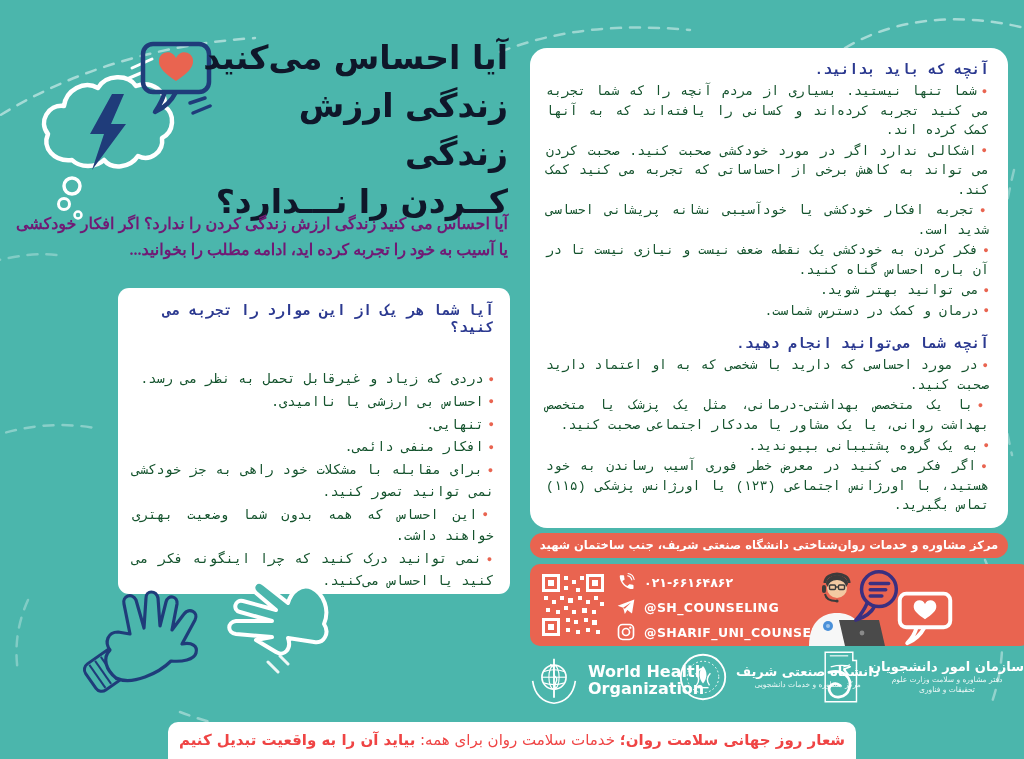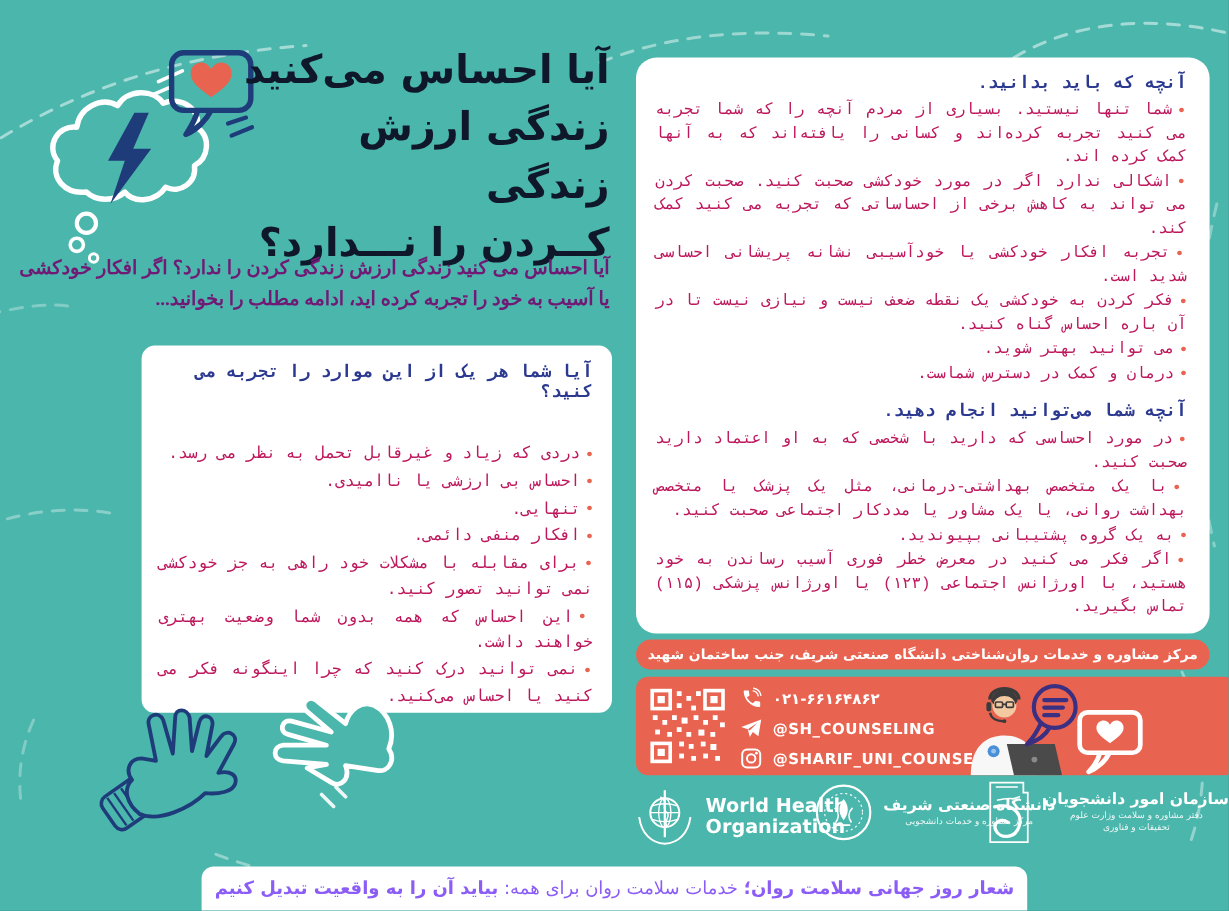--- a/index.html
+++ b/index.html
@@ -18,21 +18,21 @@
   
   .hero-intro{left:16px;top:211px;width:492px;direction:rtl;text-align:justify;
     color:#701a75;font-weight:bold;font-size:16px;line-height:1.62;font-family:Liberation Serif, serif;}
 
   
   .card{background:#ffffff;border-radius:17px;direction:rtl;box-sizing:border-box;font-family:Liberation Mono, monospace;}
   .card-left{left:118px;top:288px;width:392px;height:306px;padding:11px 16px 10px 14px;border-radius:11px;}
   .card-right{left:530px;top:48px;width:478px;height:480px;padding:10px 19px 10px 16px;}
   .card h3{margin:3px 0 4px 0;font-size:14.5px;color:#2B3990;}
   .card-right h3.second{margin-top:14px;}
-  .items{margin:0;padding:0;list-style:none;color:#be185d;}
+  .items{margin:0;padding:0;list-style:none;color:#14532d;}
   .card-left .items{font-size:13.6px;line-height:1.6;margin-top:33px;}
   .card-right .items{font-size:13.2px;line-height:1.48;}
   .items li{text-align:justify;margin:1px 0;}
   .items li::before{content:"●";color:#E96450;font-size:9px;margin-left:5px;
     position:relative;top:-1.5px;}
 
   
   .banner{left:530px;top:533px;width:478px;height:25px;background:#E96450;border-radius:13px;
     color:#fff;font-weight:bold;font-size:11.5px;line-height:25px;text-align:center;direction:rtl;}
 
@@ -52,21 +52,21 @@
   .logo-who{left:528px;top:654px;}
   .logo-who .t{font-weight:bold;font-size:16px;line-height:1.08;}
   .logo-sharif{left:678px;top:652px;}
   .logo-sao{left:816px;top:648px;}
   .fa-logo-text{direction:rtl;text-align:center;}
   .fa-logo-text .t{font-weight:bold;font-size:13px;line-height:1.2;}
   .fa-logo-text .s{font-size:7.5px;opacity:.9;line-height:1.35;}
 
   
   .footer{left:168px;top:722px;width:688px;height:37px;background:#fff;border-radius:10px 10px 0 0;
-    direction:rtl;text-align:center;line-height:37px;font-size:15px;color:#8b5cf6;white-space:nowrap;}
+    direction:rtl;text-align:center;line-height:37px;font-size:15px;color:#ef4444;white-space:nowrap;}
   .footer .b{font-weight:bold;}
 </style>
 </head>
 <body>
 
 <div class="canvas">
 
   <svg class="abs decor" width="1024" height="759" viewBox="0 0 1024 759">
     <g fill="none" stroke="#ffffff" stroke-width="2.5" stroke-dasharray="10 9" stroke-linecap="round">
       <path d="M-15 125 C 60 75 150 45 255 38" opacity=".5"></path>

